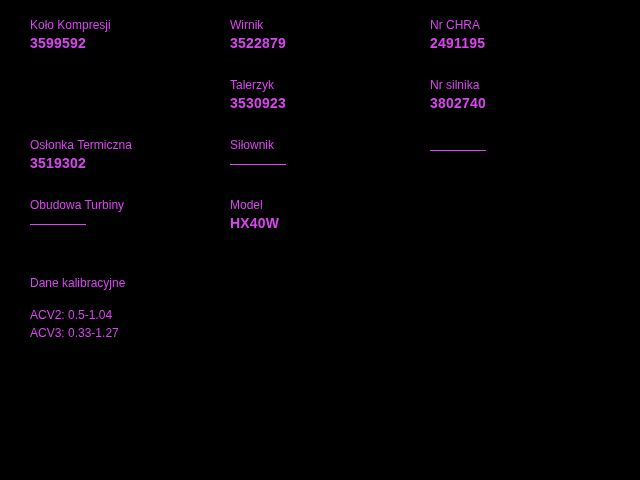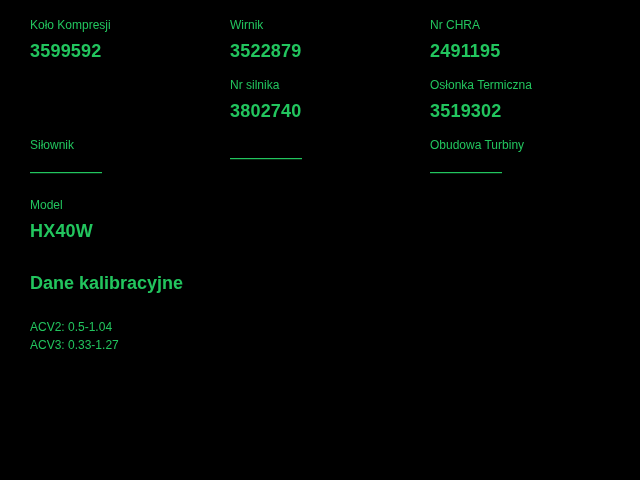--- a/index.html
+++ b/index.html
@@ -5,60 +5,60 @@
   html, body {
     margin: 0;
     padding: 0;
     background: #000000;
   }
   .screen {
     position: relative;
     width: 640px;
     height: 446px;
     background: #000000;
-    color: #22c55e;
+    color: #d946ef;
     font-family: "Liberation Sans", sans-serif;
     overflow: hidden;
     box-sizing: border-box;
   }
   .grid {
     display: grid;
     grid-template-columns: 200px 200px 180px;
     grid-auto-rows: 60px;
     padding: 18px 0 0 30px;
   }
   .cell { overflow: hidden; }
   .label {
     font-size: 12px;
     line-height: 14px;
     font-weight: 400;
     white-space: nowrap;
   }
   .value {
-    font-size: 18px;
+    font-size: 14px;
     line-height: 20px;
     font-weight: 700;
-    margin-top: 9px;
+    margin-top: 1px;
     white-space: nowrap;
     letter-spacing: 0.2px;
   }
   .value.dash {
     font-weight: 400;
     letter-spacing: 0;
   }
   .cal {
     padding: 14px 0 0 30px;
   }
   .cal-title {
-    font-size: 18px;
+    font-size: 12px;
     line-height: 22px;
-    font-weight: 700;
+    font-weight: 400;
   }
   .cal-lines {
-    margin-top: 24px;
+    margin-top: 12px;
   }
   .cal-line {
     font-size: 12px;
     line-height: 18px;
     font-weight: 400;
   }
 </style>
 </head>
 <body>
 
@@ -77,20 +77,24 @@
     </div>
 
     <div class="cell">
       <div class="label">Nr CHRA</div>
       <div class="value">2491195</div>
     </div>
 
     <div class="cell">
     </div>
 
+    <div class="cell">
+      <div class="label">Talerzyk</div>
+      <div class="value">3530923</div>
+    </div>
 
     <div class="cell">
       <div class="label">Nr silnika</div>
       <div class="value">3802740</div>
     </div>
 
     <div class="cell">
       <div class="label">Osłonka Termiczna</div>
       <div class="value">3519302</div>
     </div>

